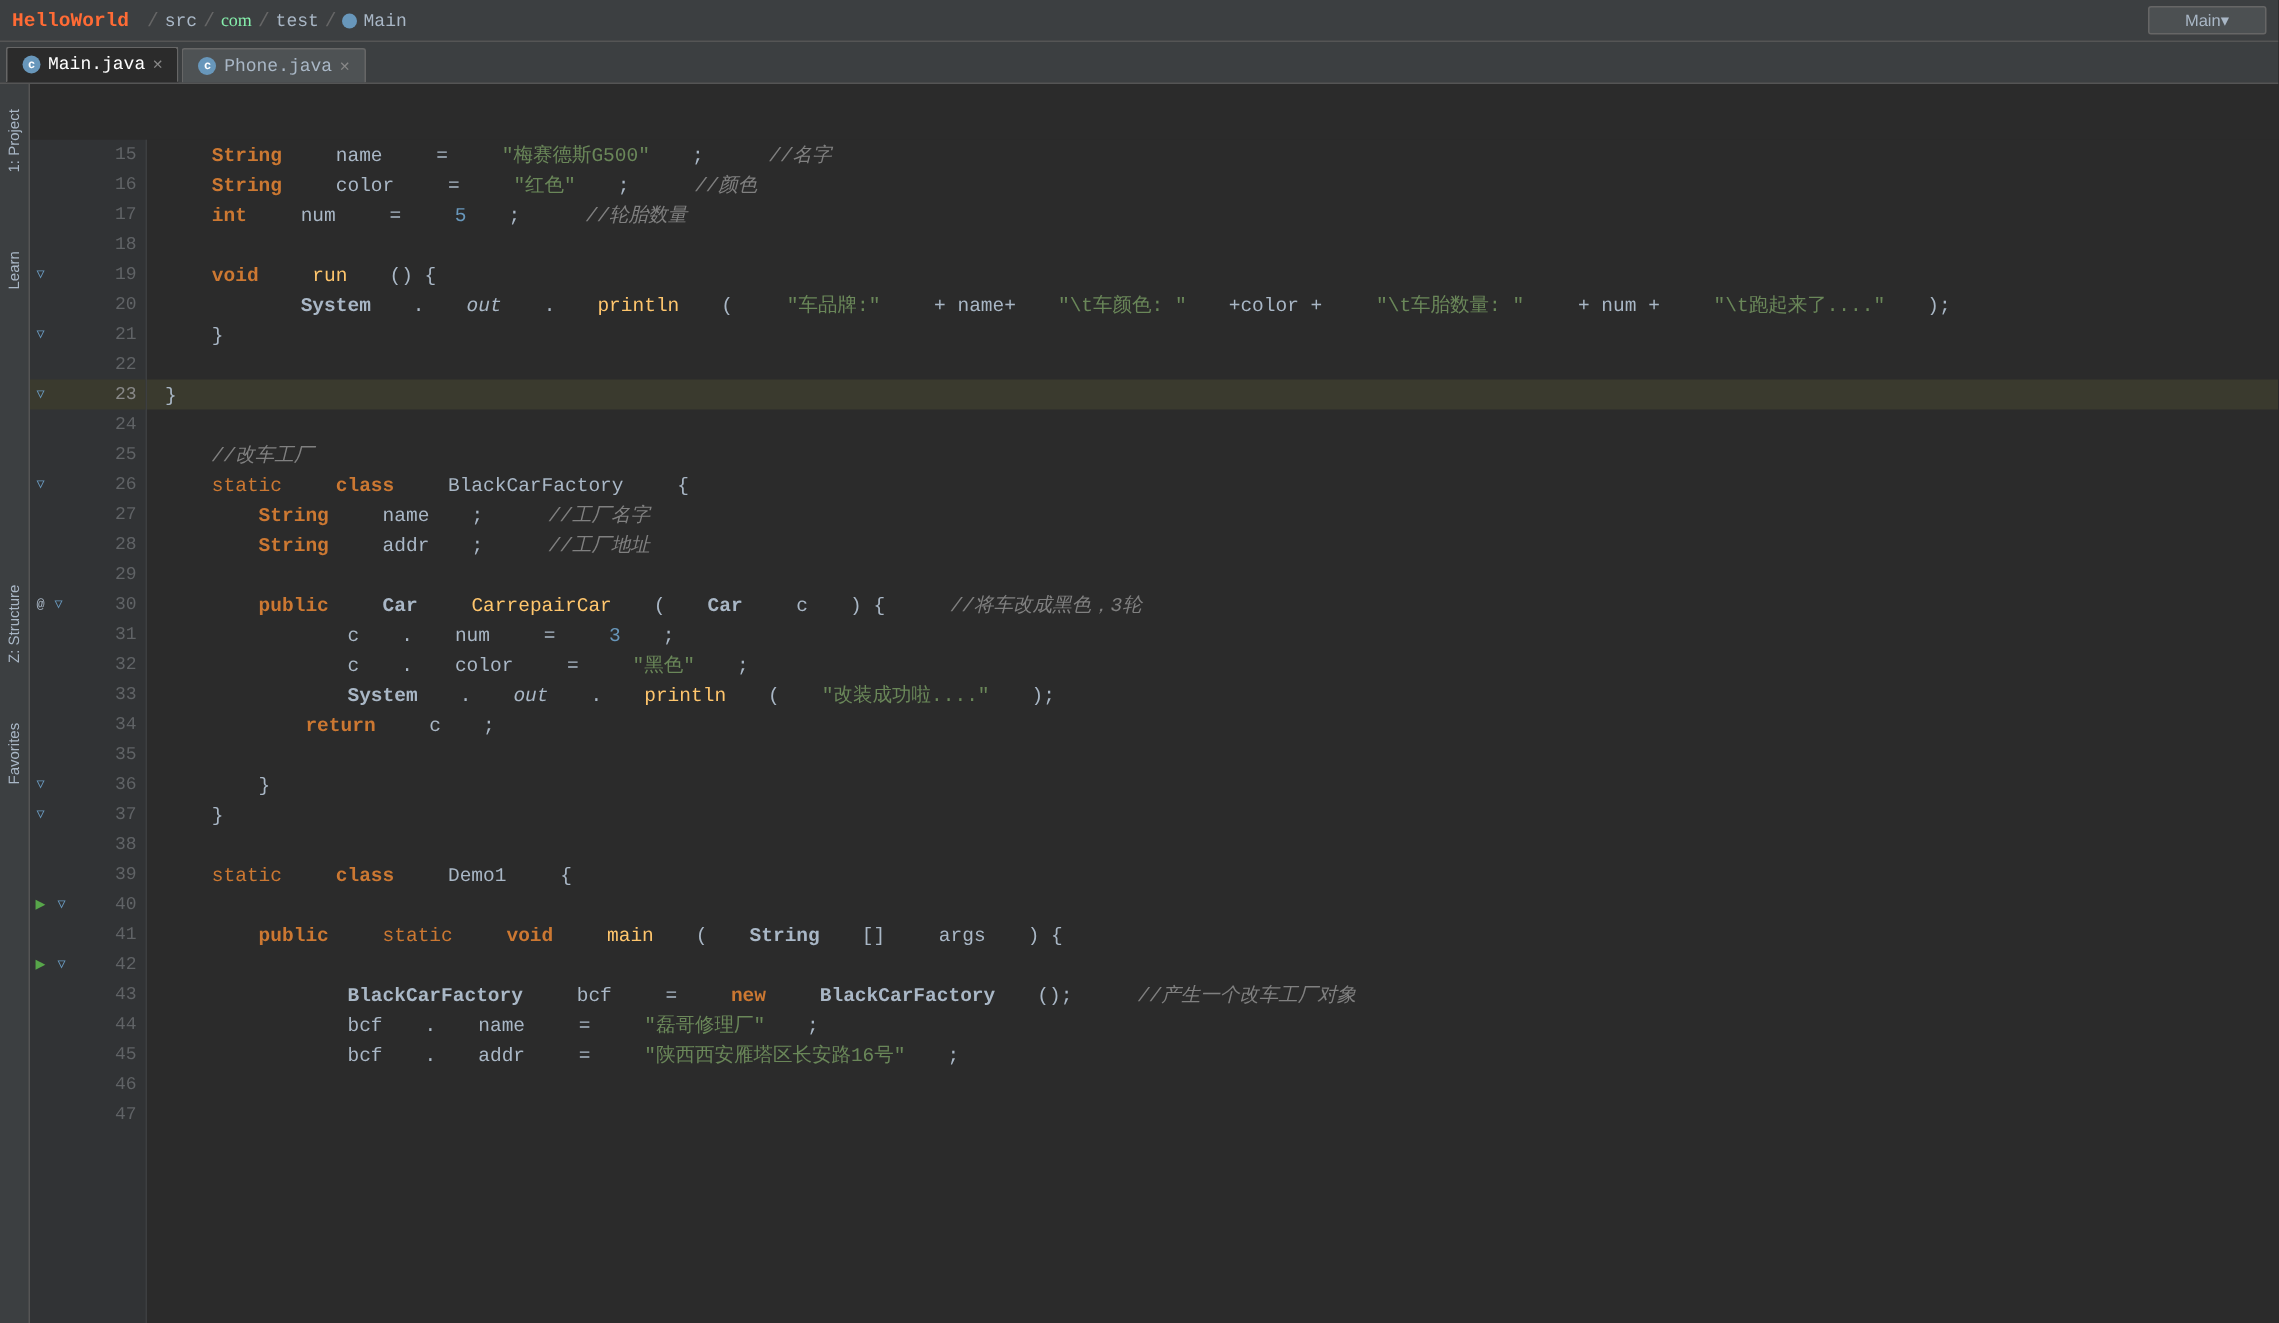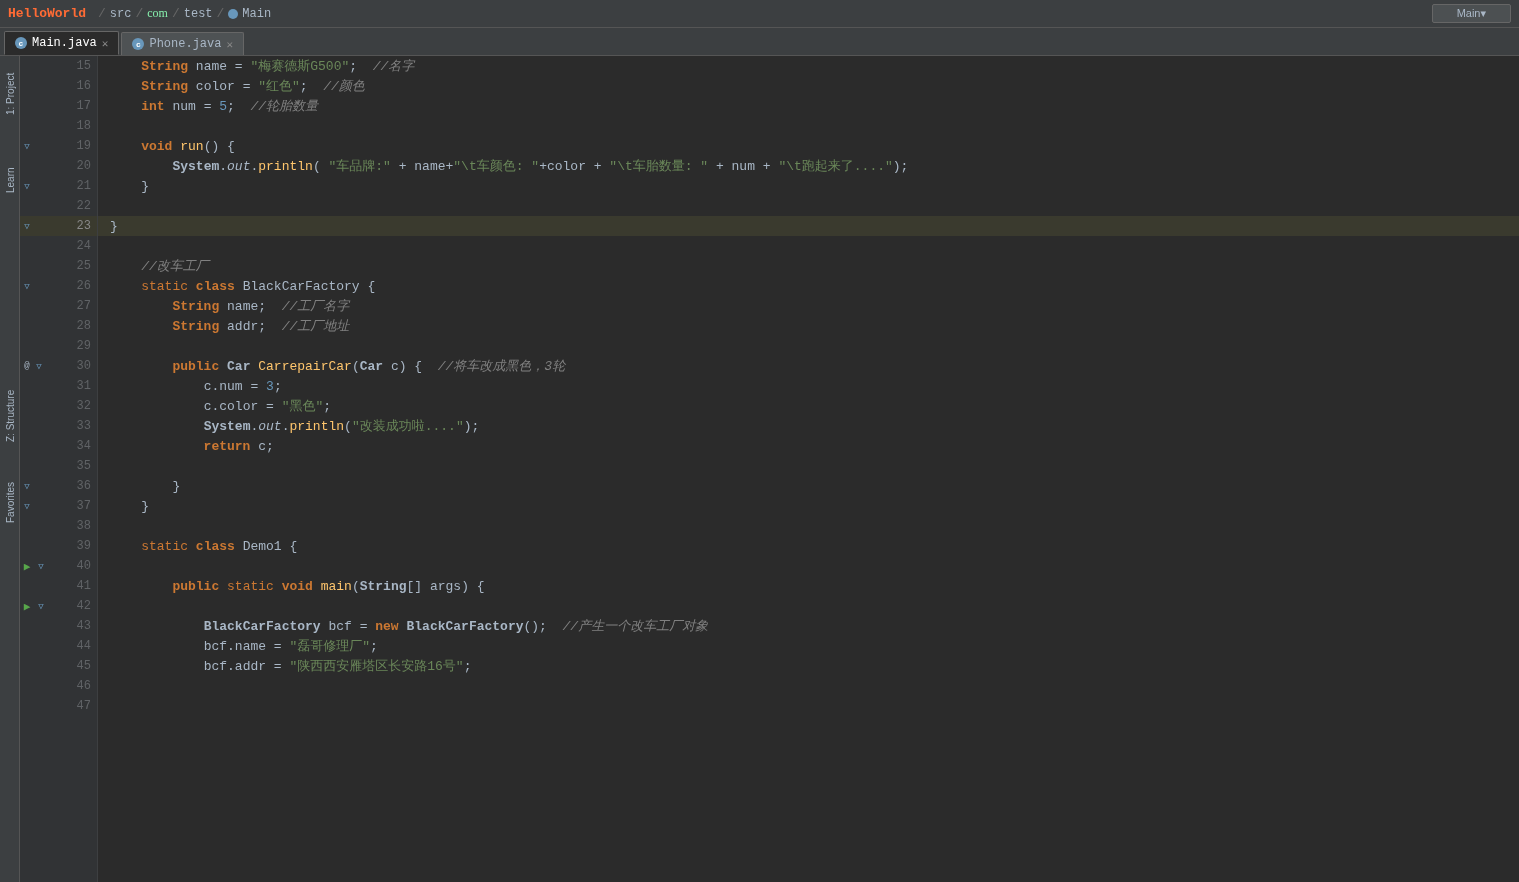--- a/index.html
+++ b/index.html
@@ -104,20 +104,21 @@
       overflow-y: auto;
       overflow-x: auto;
     }
     .code-line {
       height: 20px;
       display: flex;
       align-items: center;
       padding-left: 12px;
       white-space: pre;
       min-height: 20px;
+      gap: 28px;
     }
     .code-line.highlighted-line { background: #3a3a2e; }
 
     
     .kw { color: #cc7832; font-weight: bold; } 
     .kw2 { color: #cc7832; } 
     .type { color: #a9b7c6; font-weight: bold; } 
     .str { color: #6a8759; } 
     .num { color: #6897bb; } 
     .cmt { color: #808080; font-style: italic; } 
@@ -125,20 +126,21 @@
     .var { color: #a9b7c6; } 
     .op { color: #a9b7c6; } 
     .cn { color: #a9b7c6; }
     .out-italic { color: #a9b7c6; font-style: italic; }
 
     
     .editor-wrapper {
       display: flex;
       flex: 1;
       overflow: hidden;
+      margin-top: 37px;
     }
     .gutter-line {
       display: flex;
       height: 20px;
       min-height: 20px;
     }
     .gutter-cell {
       width: 14px;
       display: flex;
       align-items: center;

